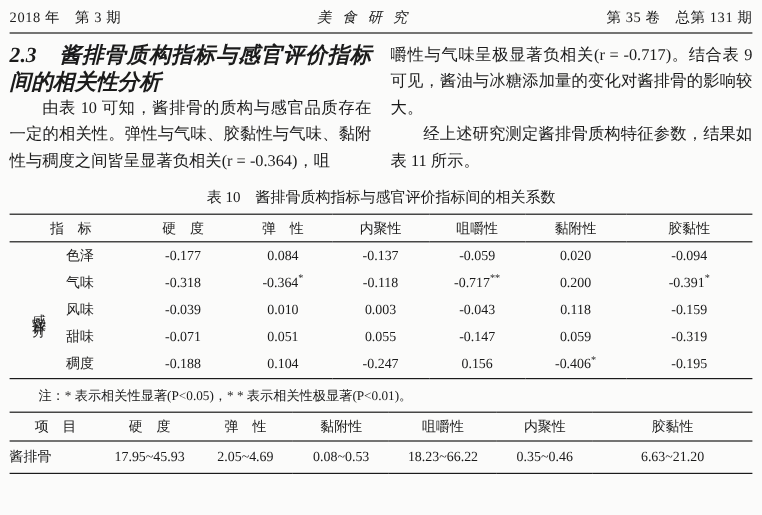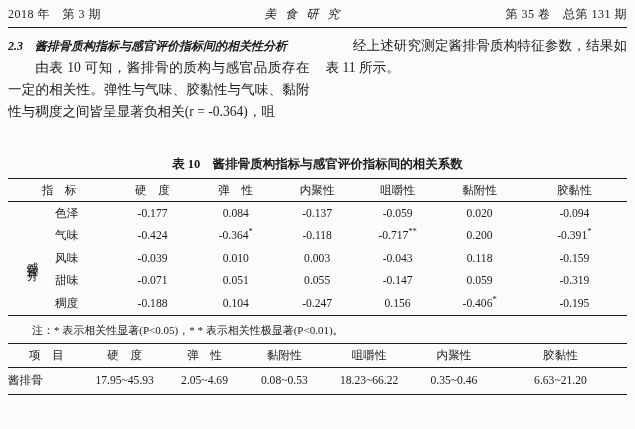--- a/index.html
+++ b/index.html
@@ -34,33 +34,33 @@
   
   .columns {
     display: flex;
     gap: 16px;
     margin-top: 7px;
     height: 112px;
   }
   .col { width: 301.5px; font-size: 13.6px; line-height: 22px; text-align: justify; }
   .sec-heading {
     margin: 0;
-    font-size: 12px;
+    font-size: 18px;
     font-weight: bold;
     font-style: italic;
     line-height: 22px;
     text-align: justify;
   }
   .para { margin: 0; text-indent: 2em; }
   .para.cont { text-indent: 0; }
 
   
   .tbl-title {
     text-align: center;
-    font-weight: bold;
+    font-weight: normal;
     font-size: 12.5px;
     margin-top: 9px;
     line-height: 17px;
   }
   table {
     width: 100%;
     border-collapse: collapse;
     table-layout: fixed;
     border-top: 1.8px solid #1b1b1b;
     border-bottom: 1.8px solid #1b1b1b;
@@ -103,20 +103,21 @@
     <span class="center">美 食 研 究</span>
     <span class="right">第 35 卷　总第 131 期</span>
   </div>
 
   <div class="columns">
     <div class="col">
       <h3 class="sec-heading">2.3　酱排骨质构指标与感官评价指标间的相关性分析</h3>
       <p class="para">由表 10 可知，酱排骨的质构与感官品质存在一定的相关性。弹性与气味、胶黏性与气味、黏附性与稠度之间皆呈显著负相关(r = -0.364)，咀</p>
     </div>
     <div class="col">
+      <p class="para cont">嚼性与气味呈极显著负相关(r = -0.717)。结合表 9 可见，酱油与冰糖添加量的变化对酱排骨的影响较大。</p>
       <p class="para">经上述研究测定酱排骨质构特征参数，结果如表 11 所示。</p>
     </div>
   </div>
 
   <div class="tbl-title">表 10　酱排骨质构指标与感官评价指标间的相关系数</div>
   <table id="table10">
     <colgroup>
       <col style="width:7.6%">
         <col style="width:8.9%">
         <col style="width:13.7%">
@@ -145,21 +146,21 @@
           <td class="rowlabel">色泽</td>
           <td>-0.177</td>
           <td>0.084</td>
           <td>-0.137</td>
           <td>-0.059</td>
           <td>0.020</td>
           <td>-0.094</td>
         </tr>
         <tr>
           <td class="rowlabel">气味</td>
-          <td>-0.424</td>
+          <td>-0.318</td>
           <td>-0.364<sup>*</sup></td>
           <td>-0.118</td>
           <td>-0.717<sup>**</sup></td>
           <td>0.200</td>
           <td>-0.391<sup>*</sup></td>
         </tr>
         <tr>
           <td class="rowlabel">风味</td>
           <td>-0.039</td>
           <td>0.010</td>

